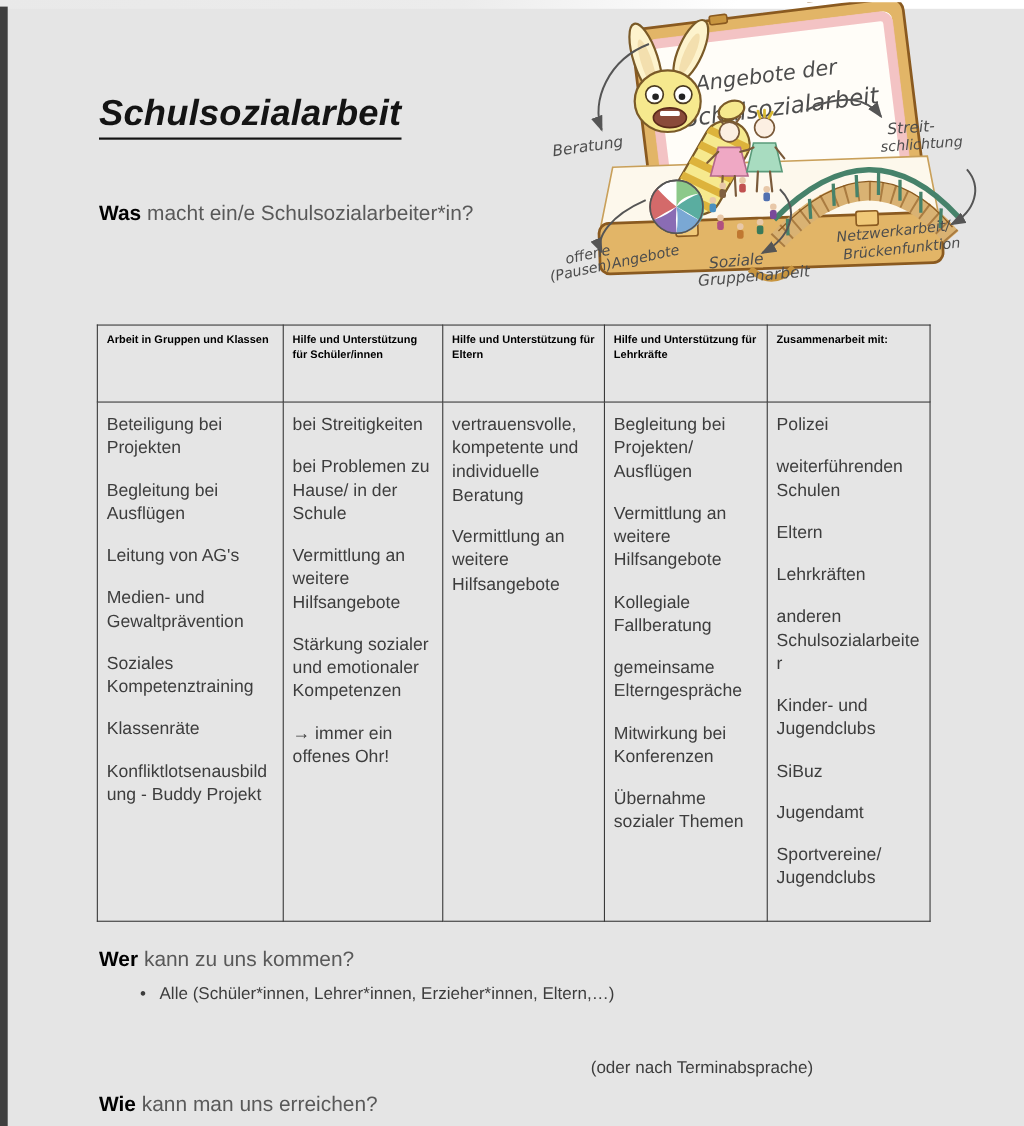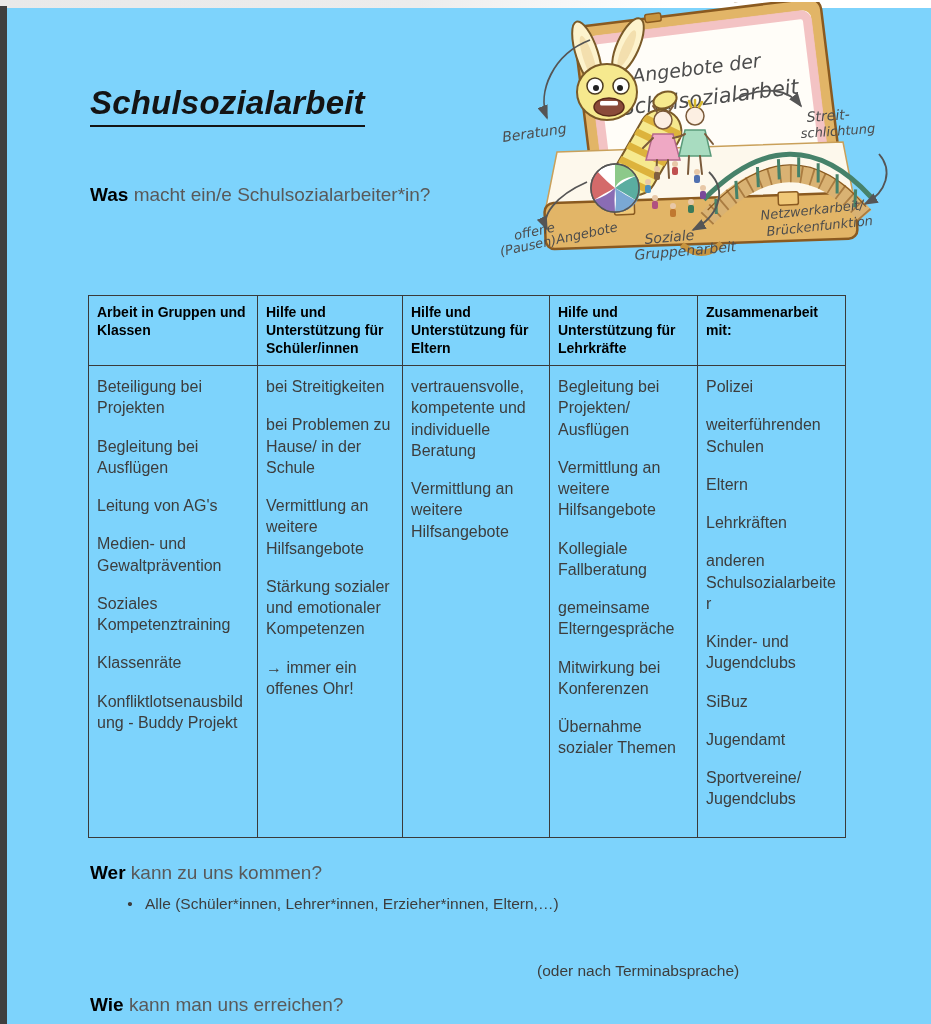--- a/index.html
+++ b/index.html
@@ -1,35 +1,35 @@
 <!DOCTYPE html>
 <html><head>
 <meta charset="utf-8">
 <style>
   * { box-sizing: border-box; }
   html,body { margin:0; padding:0; background:#fff; }
   .page {
-    position:relative; width:931px; height:1024px; background:#7dd3fc;
+    position:relative; width:931px; height:1024px; background:#e5e5e5;
     font-family:"Liberation Sans", sans-serif; color:#3d3d3d; overflow:hidden;
   }
   .top-strip { position:absolute; left:0; top:0; width:931px; height:8px;
     background:linear-gradient(to right,#e9e9e9 0%,#ececec 45%,#ffffff 72%); }
   .left-bar { position:absolute; left:0; top:6px; width:7px; height:1018px; background:#3f3f3f; }
 
   .doc-title {
     position:absolute; left:90px; top:84px; font-size:33px; font-style:italic; font-weight:bold;
     color:#141414; border-bottom:2.5px solid #141414; padding-bottom:3px; letter-spacing:.2px;
   }
   .question { position:absolute; left:90px; top:184px; font-size:19px; color:#595959; }
   .lead { font-weight:bold; color:#000; }
 
   
   table.info { position:absolute; left:88px; top:295px; width:757px; border-collapse:collapse; table-layout:fixed; }
   table.info th, table.info td { border:1.5px solid #3a3a3a; vertical-align:top; text-align:left; }
-  table.info th { font-size:14px; font-weight:bold; color:#000; padding:7px 8px; height:70px; line-height:1.3; }
+  table.info th { font-size:10px; font-weight:bold; color:#000; padding:7px 8px; height:70px; line-height:1.3; }
   table.info td { font-size:16px; color:#3d3d3d; padding:10px 8px; height:457px; line-height:1.33; overflow-wrap:break-word; }
   .cell-p { margin:0 0 17px 0; }
 
   
   .sec { position:absolute; }
   .sec .h { font-size:19px; color:#595959; }
   .bullet-row { display:flex; font-size:15.5px; color:#3d3d3d; }
   .bullet-glyph { width:30px; text-align:center; flex:0 0 30px; }
   .brow-label { width:110px; flex:0 0 110px; }
   .brow-value { white-space:pre; }

